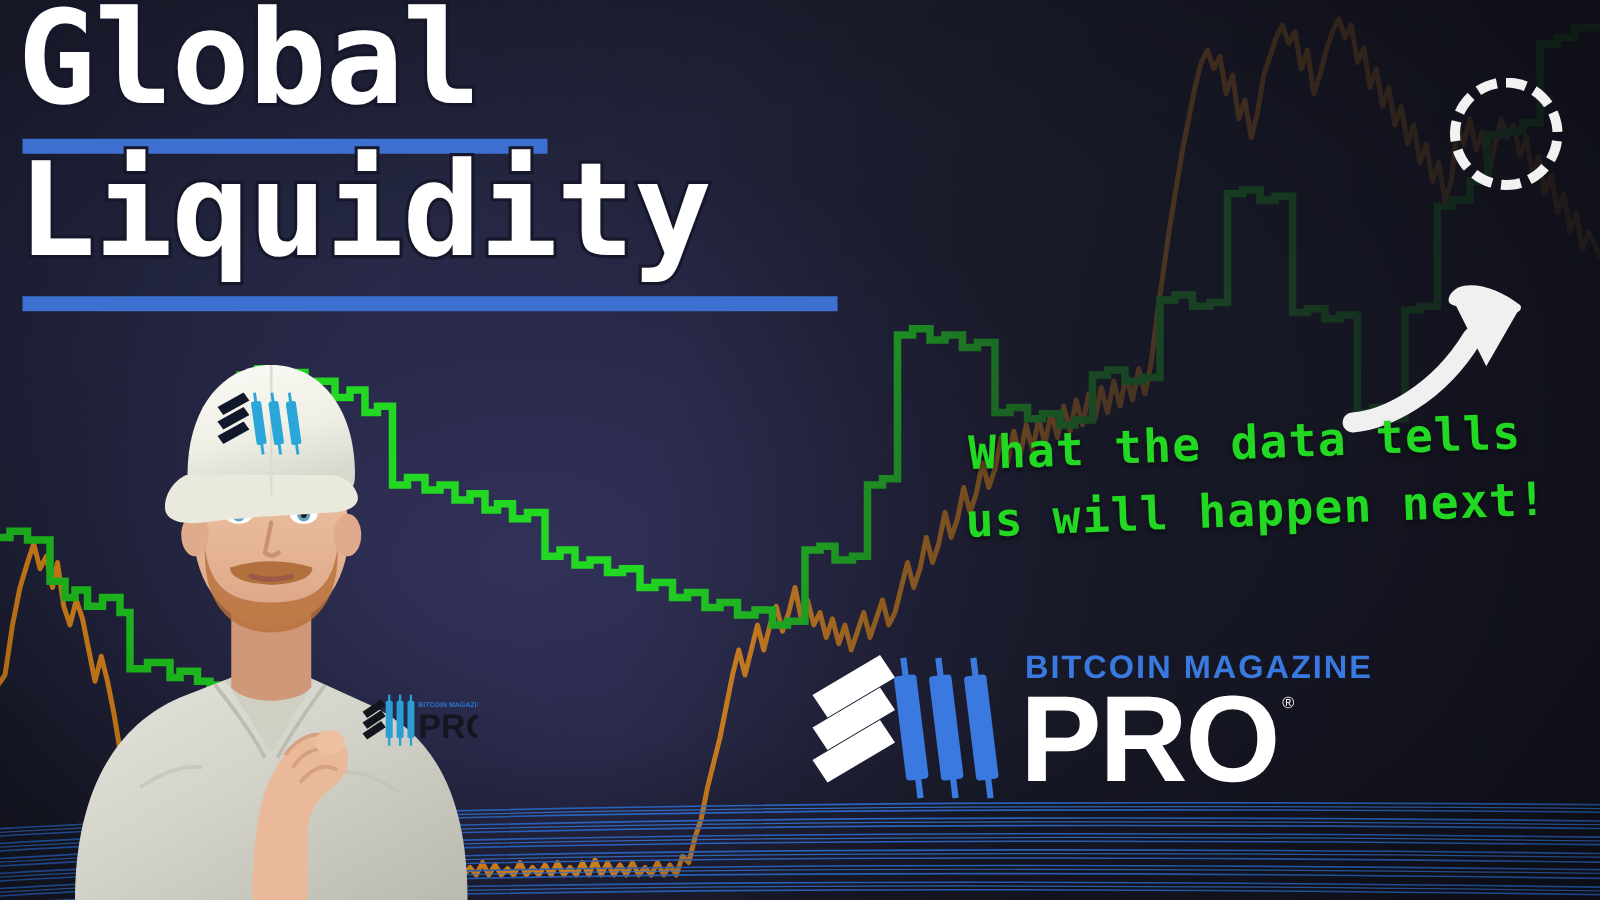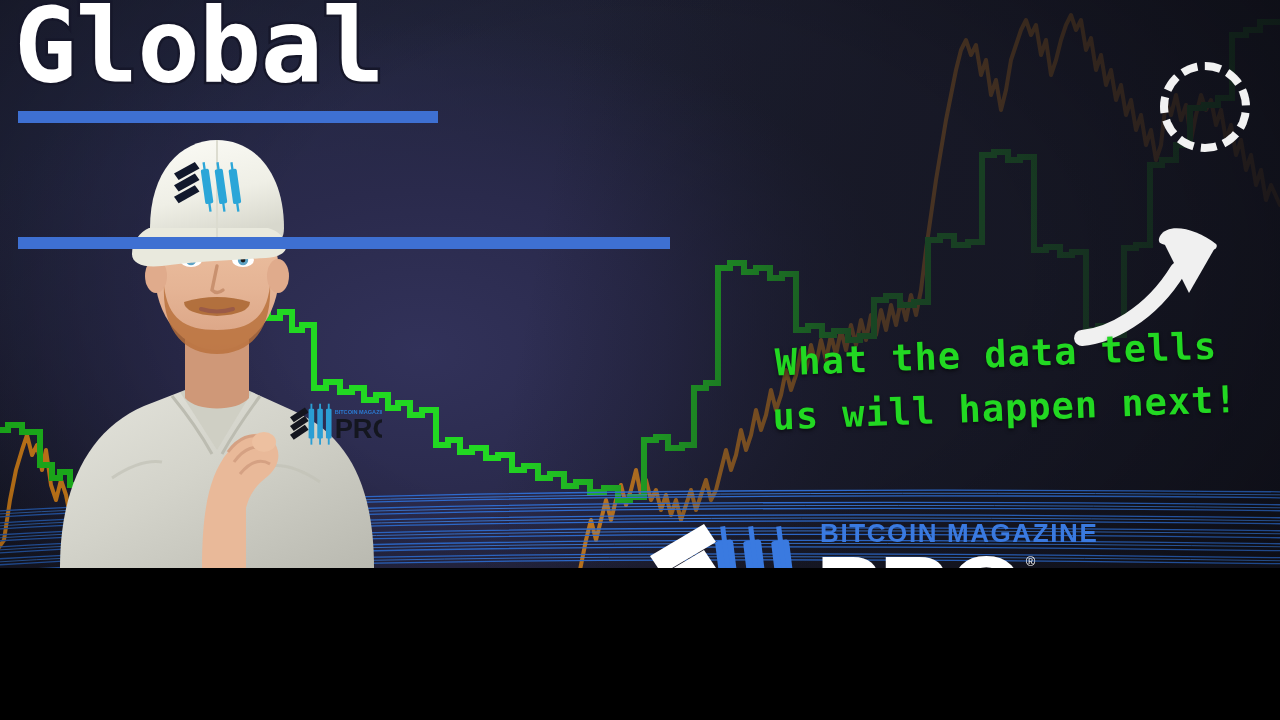--- a/index.html
+++ b/index.html
@@ -4,21 +4,21 @@
 <title>Global Liquidity Thumbnail</title>
 <style>
   html, body {
     margin: 0;
     padding: 0;
     background: #000;
   }
   #stage {
     position: relative;
     width: 1280px;
-    height: 568px;
+    height: 720px;
     overflow: hidden;
     font-family: "DejaVu Sans Mono", monospace;
     background: #15172a;
   }
 
   
   .bg-base {
     position: absolute;
     inset: 0;
     background:
@@ -249,20 +249,21 @@
         <path d="M-20,127 Q410,100 1300,113"></path>
       </g>
     </svg>
   </div>
 
   <div class="title-bar title-bar-1"></div>
   <div class="title-bar title-bar-2"></div>
 
   <div class="headline">
     <div class="headline-line hl-1"><span>Global</span></div>
+    <div class="headline-line hl-2"><span>Liquidity</span></div>
   </div>
 
   <div class="focus-circle"></div>
 
   <div class="arrow">
     <svg width="180" height="200" viewBox="0 0 180 200">
       <path d="M14,188 C40,186 82,166 110,120" fill="none" stroke="#f0f0f0" stroke-width="16" stroke-linecap="round"></path>
       <path d="M93,87 L148,96 L121,143 Z" fill="#f0f0f0"></path>
       <path d="M92,86 C100,72 128,78 148,94 C150,96 148,100 144,100 L98,95 C92,94 89,92 92,86 Z" fill="#f0f0f0"></path>
     </svg>

